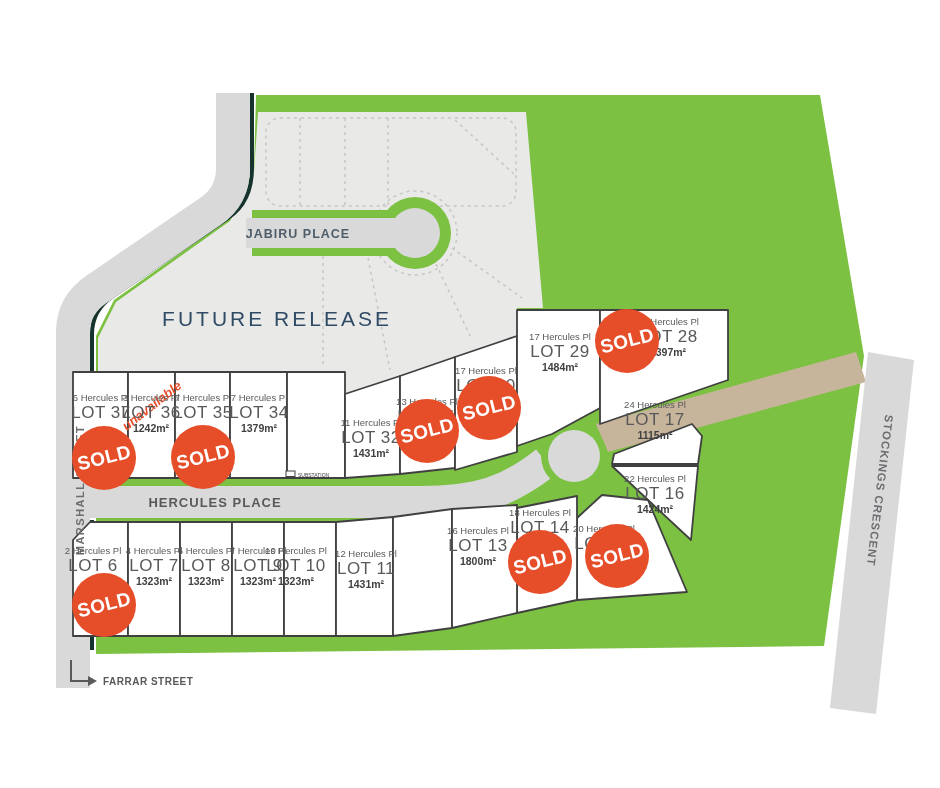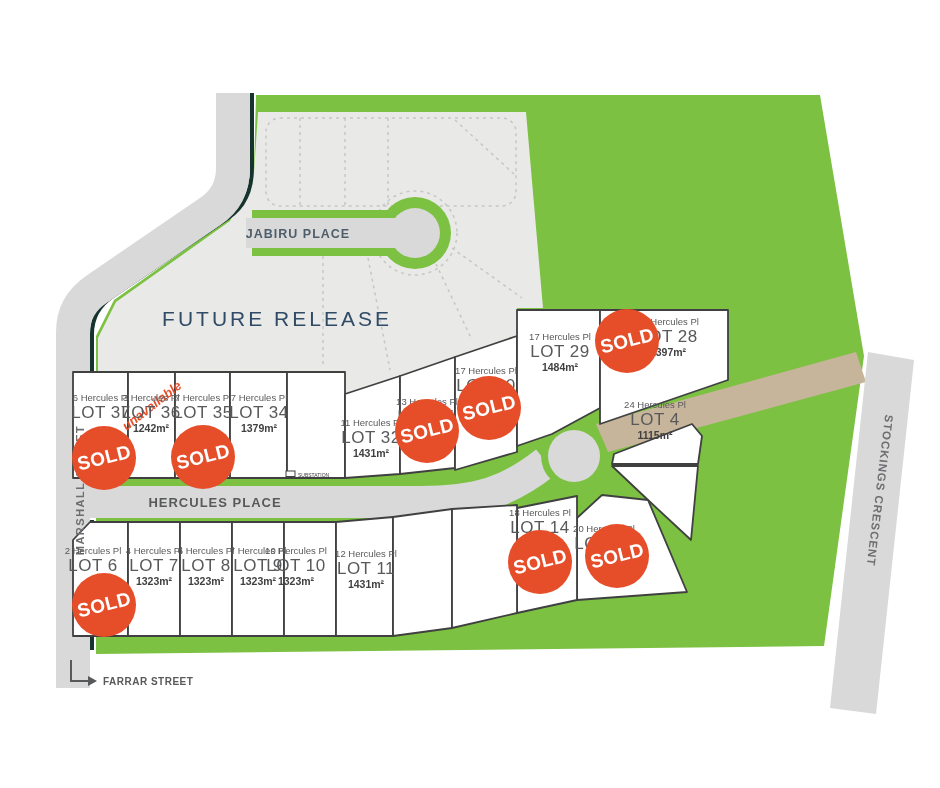--- a/index.html
+++ b/index.html
@@ -149,22 +149,27 @@
       <div class="lotno">LOT 29</div>
       <div class="area">1484m²</div>
     </div>
   <div class="lot-label" style="left:623px;top:316px">
       <div class="addr">19 Hercules Pl</div>
       <div class="lotno">LOT 28</div>
       <div class="area">1397m²</div>
     </div>
   <div class="lot-label" style="left:610px;top:399px">
       <div class="addr">24 Hercules Pl</div>
-      <div class="lotno">LOT 4</div>
+      <div class="lotno">LOT 17</div>
       <div class="area">1115m²</div>
+    </div>
+  <div class="lot-label" style="left:610px;top:473px">
+      <div class="addr">22 Hercules Pl</div>
+      <div class="lotno">LOT 16</div>
+      <div class="area">1424m²</div>
     </div>
   <div class="lot-label" style="left:559px;top:523px">
       <div class="addr">20 Hercules Pl</div>
       <div class="lotno">LOT 15</div>
       <div class="area"></div>
     </div>
   <div class="lot-label" style="left:495px;top:507px">
       <div class="addr">18 Hercules Pl</div>
       <div class="lotno">LOT 14</div>
       <div class="area"></div>
@@ -192,20 +197,25 @@
   <div class="lot-label" style="left:251px;top:545px">
       <div class="addr">10 Hercules Pl</div>
       <div class="lotno">LOT 10</div>
       <div class="area">1323m²</div>
     </div>
   <div class="lot-label" style="left:321px;top:548px">
       <div class="addr">12 Hercules Pl</div>
       <div class="lotno">LOT 11</div>
       <div class="area">1431m²</div>
     </div>
+  <div class="lot-label" style="left:433px;top:525px">
+      <div class="addr">16 Hercules Pl</div>
+      <div class="lotno">LOT 13</div>
+      <div class="area">1800m²</div>
+    </div>
 
   <div class="sold-badge" style="left:72px;top:426px">
       <span>SOLD</span>
     </div>
   <div class="sold-badge" style="left:171px;top:425px">
       <span>SOLD</span>
     </div>
   <div class="sold-badge" style="left:395px;top:399px">
       <span>SOLD</span>
     </div>

